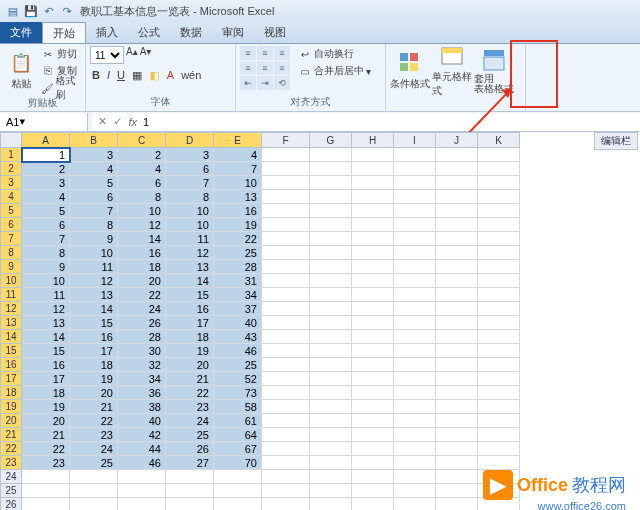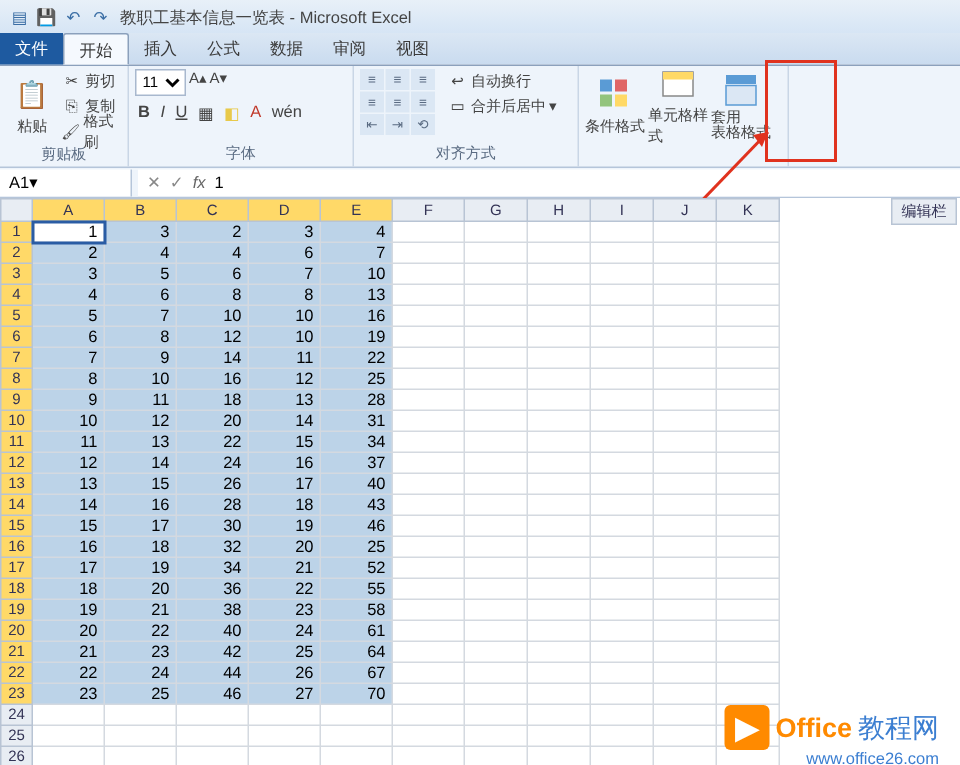--- a/index.html
+++ b/index.html
@@ -460,21 +460,21 @@
         <div class="cell" style="width: 42px;"></div>
         <div class="cell" style="width: 42px;"></div>
         <div class="cell" style="width: 42px;"></div>
       </div>
       <div class="row">
         <div class="rh sel">18</div>
         <div class="cell sel" style="width: 48px;">18</div>
         <div class="cell sel" style="width: 48px;">20</div>
         <div class="cell sel" style="width: 48px;">36</div>
         <div class="cell sel" style="width: 48px;">22</div>
-        <div class="cell sel" style="width: 48px;">55</div>
+        <div class="cell sel" style="width: 48px;">73</div>
         <div class="cell" style="width: 48px;"></div>
         <div class="cell" style="width: 42px;"></div>
         <div class="cell" style="width: 42px;"></div>
         <div class="cell" style="width: 42px;"></div>
         <div class="cell" style="width: 42px;"></div>
         <div class="cell" style="width: 42px;"></div>
       </div>
       <div class="row">
         <div class="rh sel">19</div>
         <div class="cell sel" style="width: 48px;">19</div>

